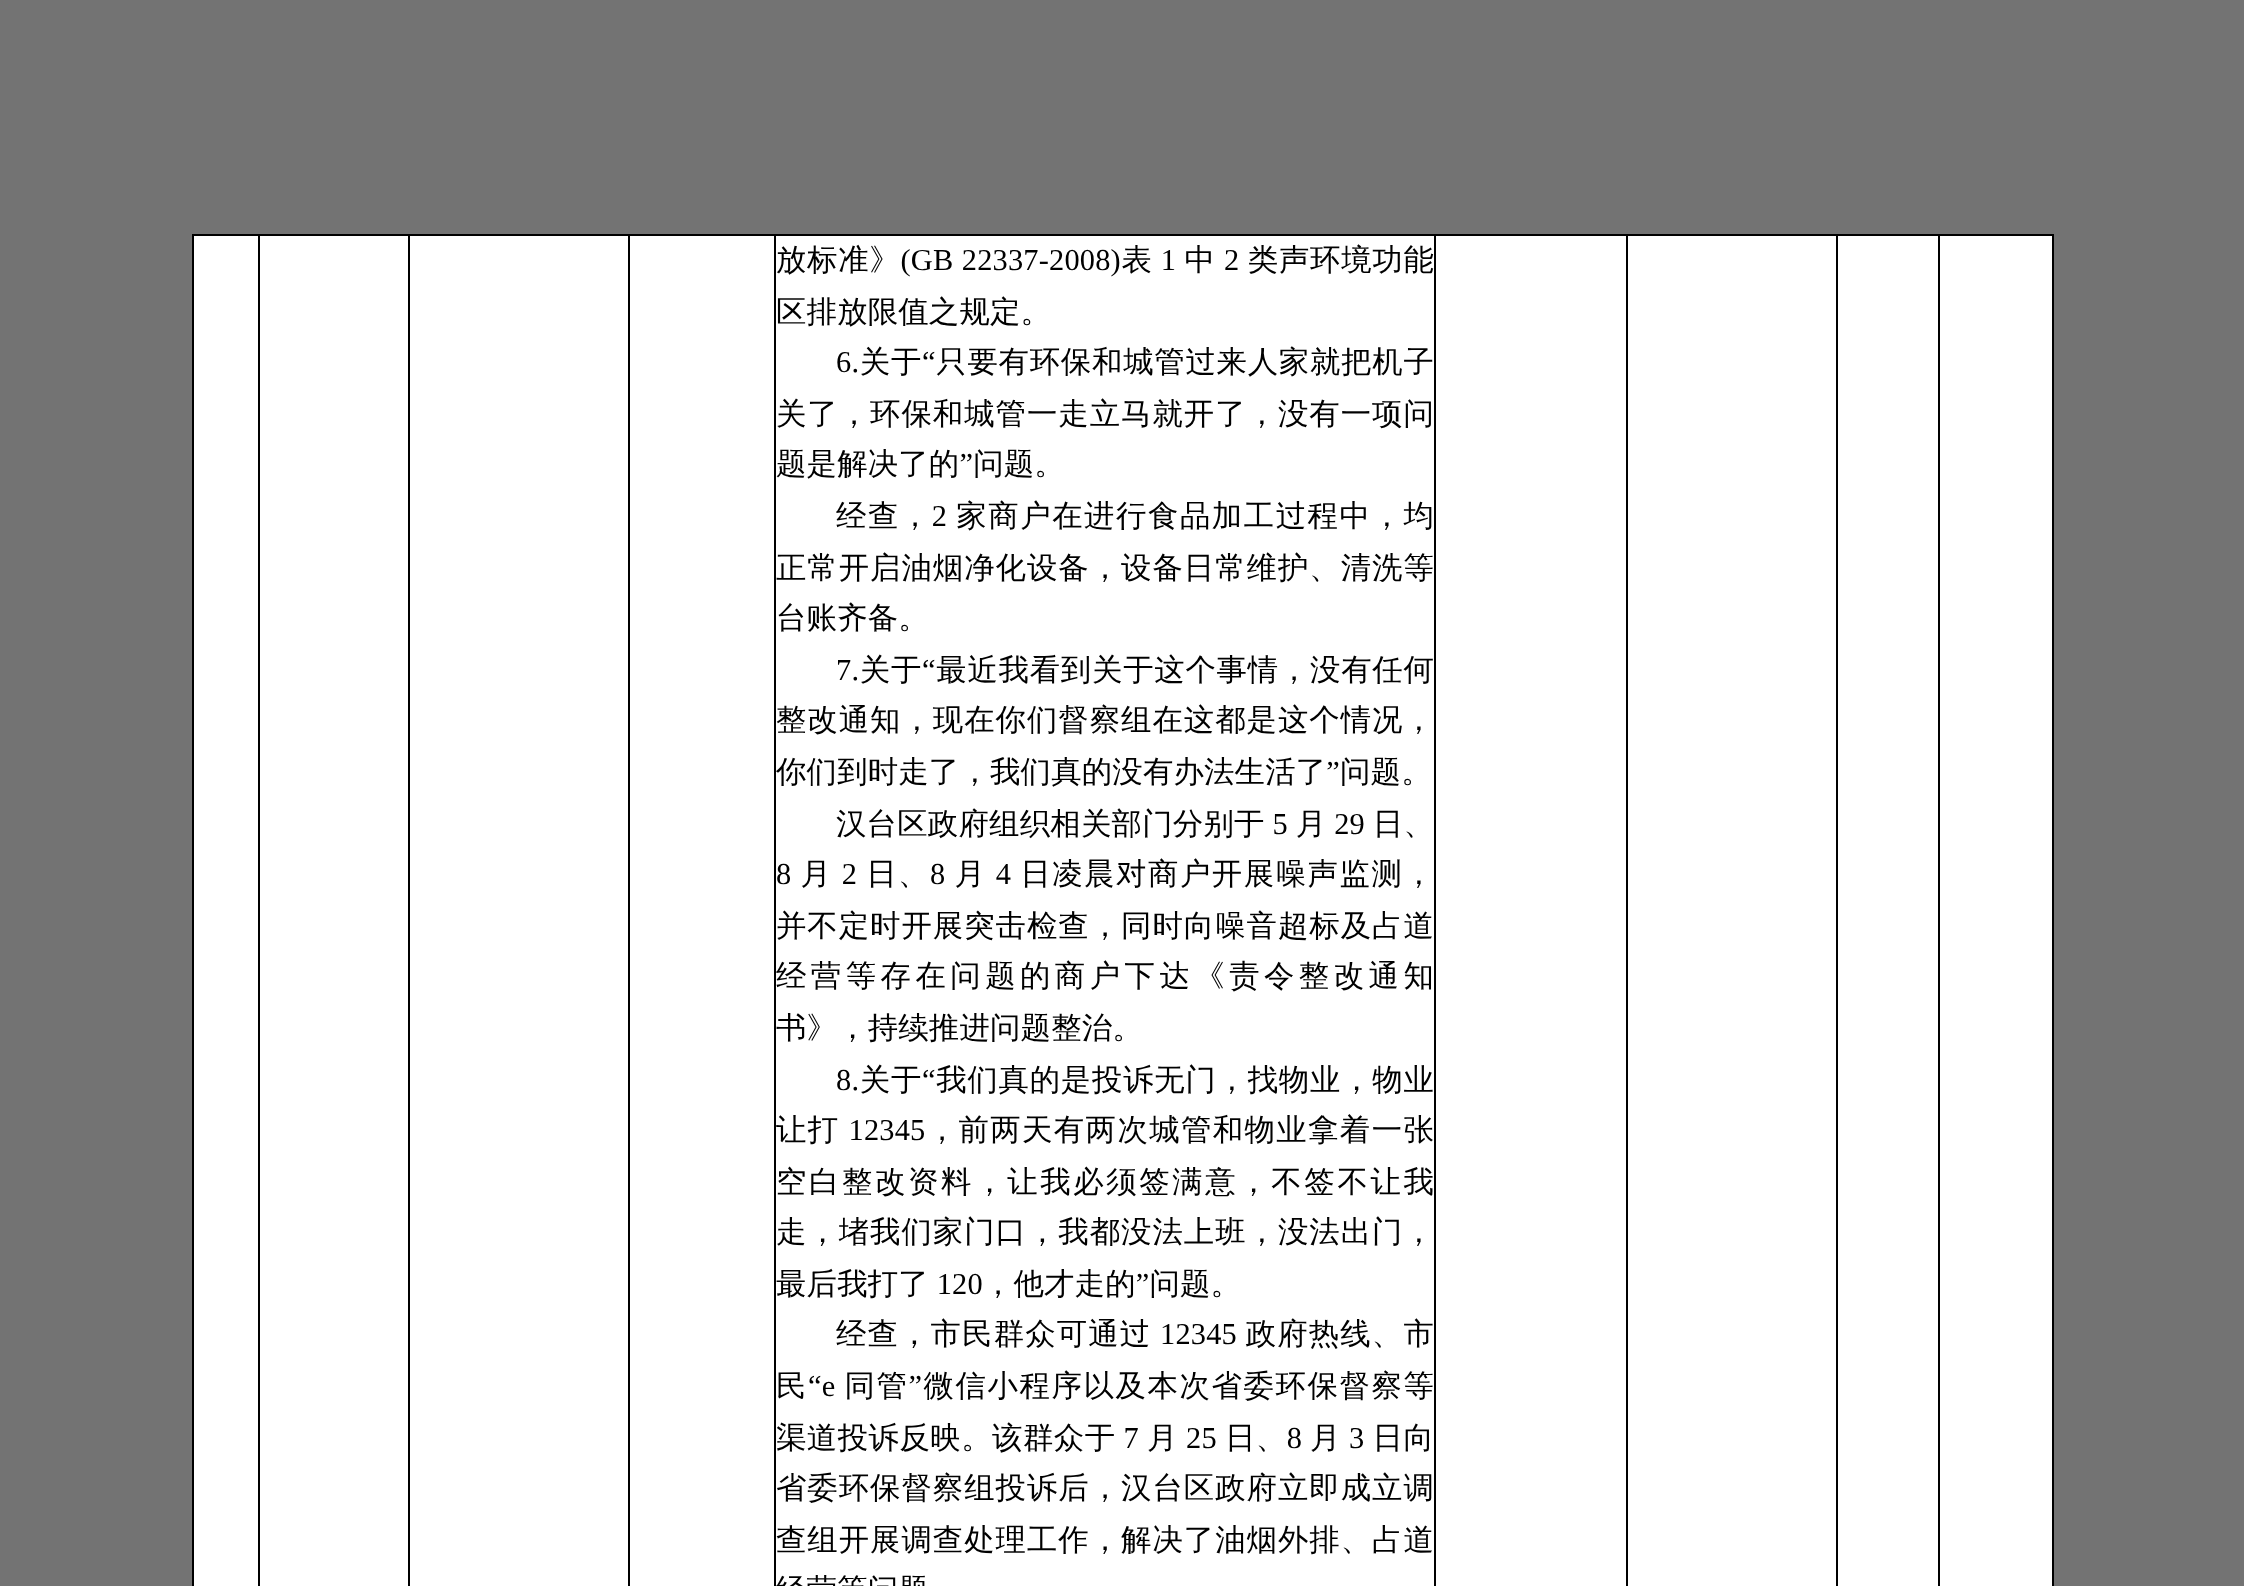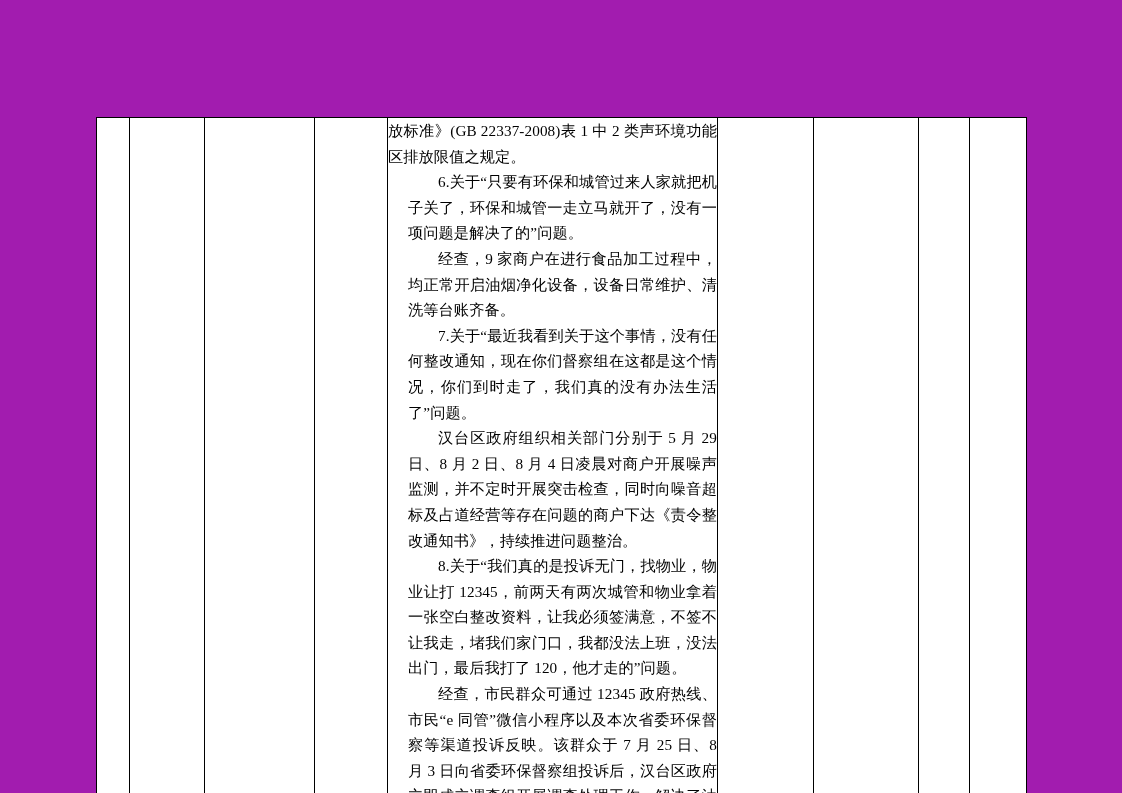--- a/index.html
+++ b/index.html
@@ -14,21 +14,21 @@
     color: #000000;
     position: relative;
     overflow: hidden;
   }
   .page {
     position: absolute;
     left: 0;
     top: 0;
     width: 1122px;
     height: 793px;
-    background: #a21caf;
+    background: #737373;
   }
   .doc-table {
     position: absolute;
     left: 96px;
     top: 117px;
     width: 930px;
     border-collapse: collapse;
     table-layout: fixed;
   }
   .doc-table td {
@@ -49,21 +49,20 @@
     letter-spacing: 0.1px;
     text-align: justify;
     text-justify: inter-ideograph;
     margin: 0;
     white-space: pre-wrap;
     word-break: break-all;
     font-family: "Liberation Serif", "DejaVu Serif", serif;
   }
   .indent {
     text-indent: 30px;
-    margin-left: 20px;
   }
   .col1 { width: 33px; }
   .col2 { width: 75px; }
   .col3 { width: 110px; }
   .col4 { width: 73px; }
   .col5 { width: 330px; }
   .col6 { width: 96px; }
   .col7 { width: 105px; }
   .col8 { width: 51px; }
   .col9 { width: 57px; }
@@ -86,21 +85,21 @@
     </colgroup>
     <tbody>
       <tr>
         <td class="cell-empty"></td>
         <td class="cell-empty"></td>
         <td class="cell-empty"></td>
         <td class="cell-empty"></td>
         <td class="content-cell">
           <p class="para">放标准》(GB 22337-2008)表 1 中 2 类声环境功能区排放限值之规定。</p>
           <p class="para indent">6.关于“只要有环保和城管过来人家就把机子关了，环保和城管一走立马就开了，没有一项问题是解决了的”问题。</p>
-          <p class="para indent">经查，9 家商户在进行食品加工过程中，均正常开启油烟净化设备，设备日常维护、清洗等台账齐备。</p>
+          <p class="para indent">经查，2 家商户在进行食品加工过程中，均正常开启油烟净化设备，设备日常维护、清洗等台账齐备。</p>
           <p class="para indent">7.关于“最近我看到关于这个事情，没有任何整改通知，现在你们督察组在这都是这个情况，你们到时走了，我们真的没有办法生活了”问题。</p>
           <p class="para indent">汉台区政府组织相关部门分别于 5 月 29 日、8 月 2 日、8 月 4 日凌晨对商户开展噪声监测，并不定时开展突击检查，同时向噪音超标及占道经营等存在问题的商户下达《责令整改通知书》，持续推进问题整治。</p>
           <p class="para indent">8.关于“我们真的是投诉无门，找物业，物业让打 12345，前两天有两次城管和物业拿着一张空白整改资料，让我必须签满意，不签不让我走，堵我们家门口，我都没法上班，没法出门，最后我打了 120，他才走的”问题。</p>
           <p class="para indent">经查，市民群众可通过 12345 政府热线、市民“e 同管”微信小程序以及本次省委环保督察等渠道投诉反映。该群众于 7 月 25 日、8 月 3 日向省委环保督察组投诉后，汉台区政府立即成立调查组开展调查处理工作，解决了油烟外排、占道经营等问题。</p>
         </td>
         <td class="cell-empty"></td>
         <td class="cell-empty"></td>
         <td class="cell-empty"></td>
         <td class="cell-empty"></td>
       </tr>

